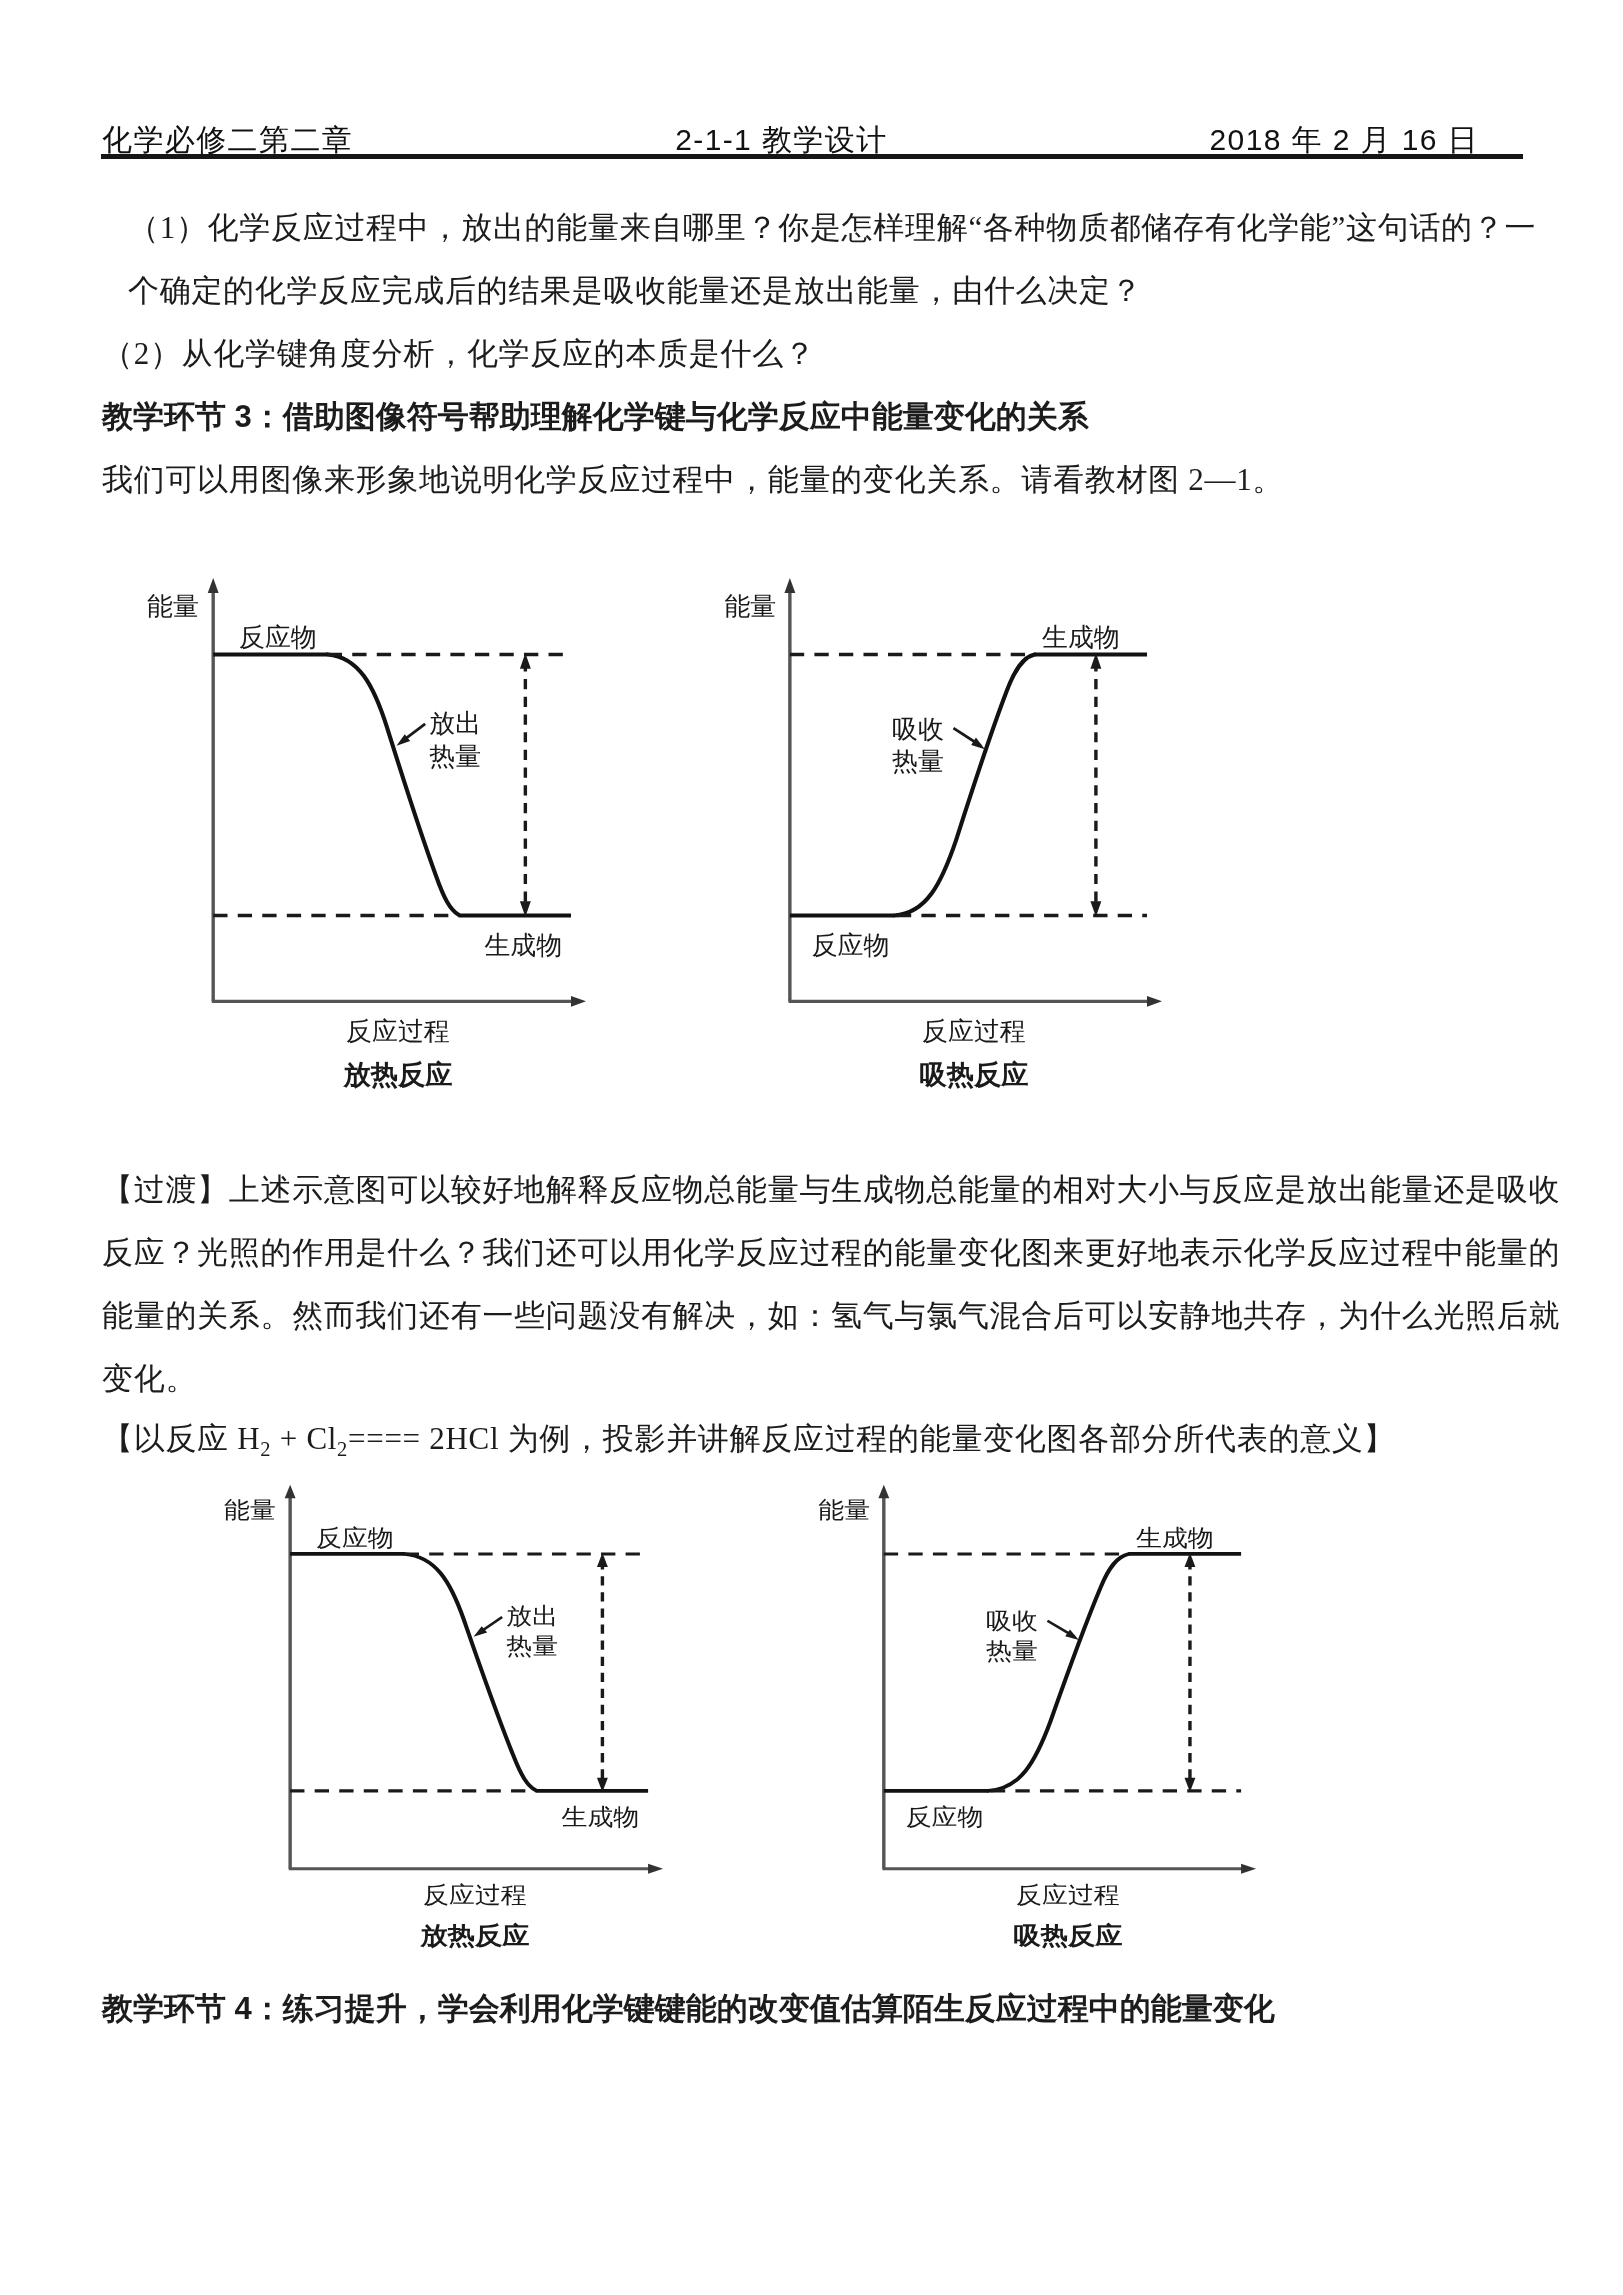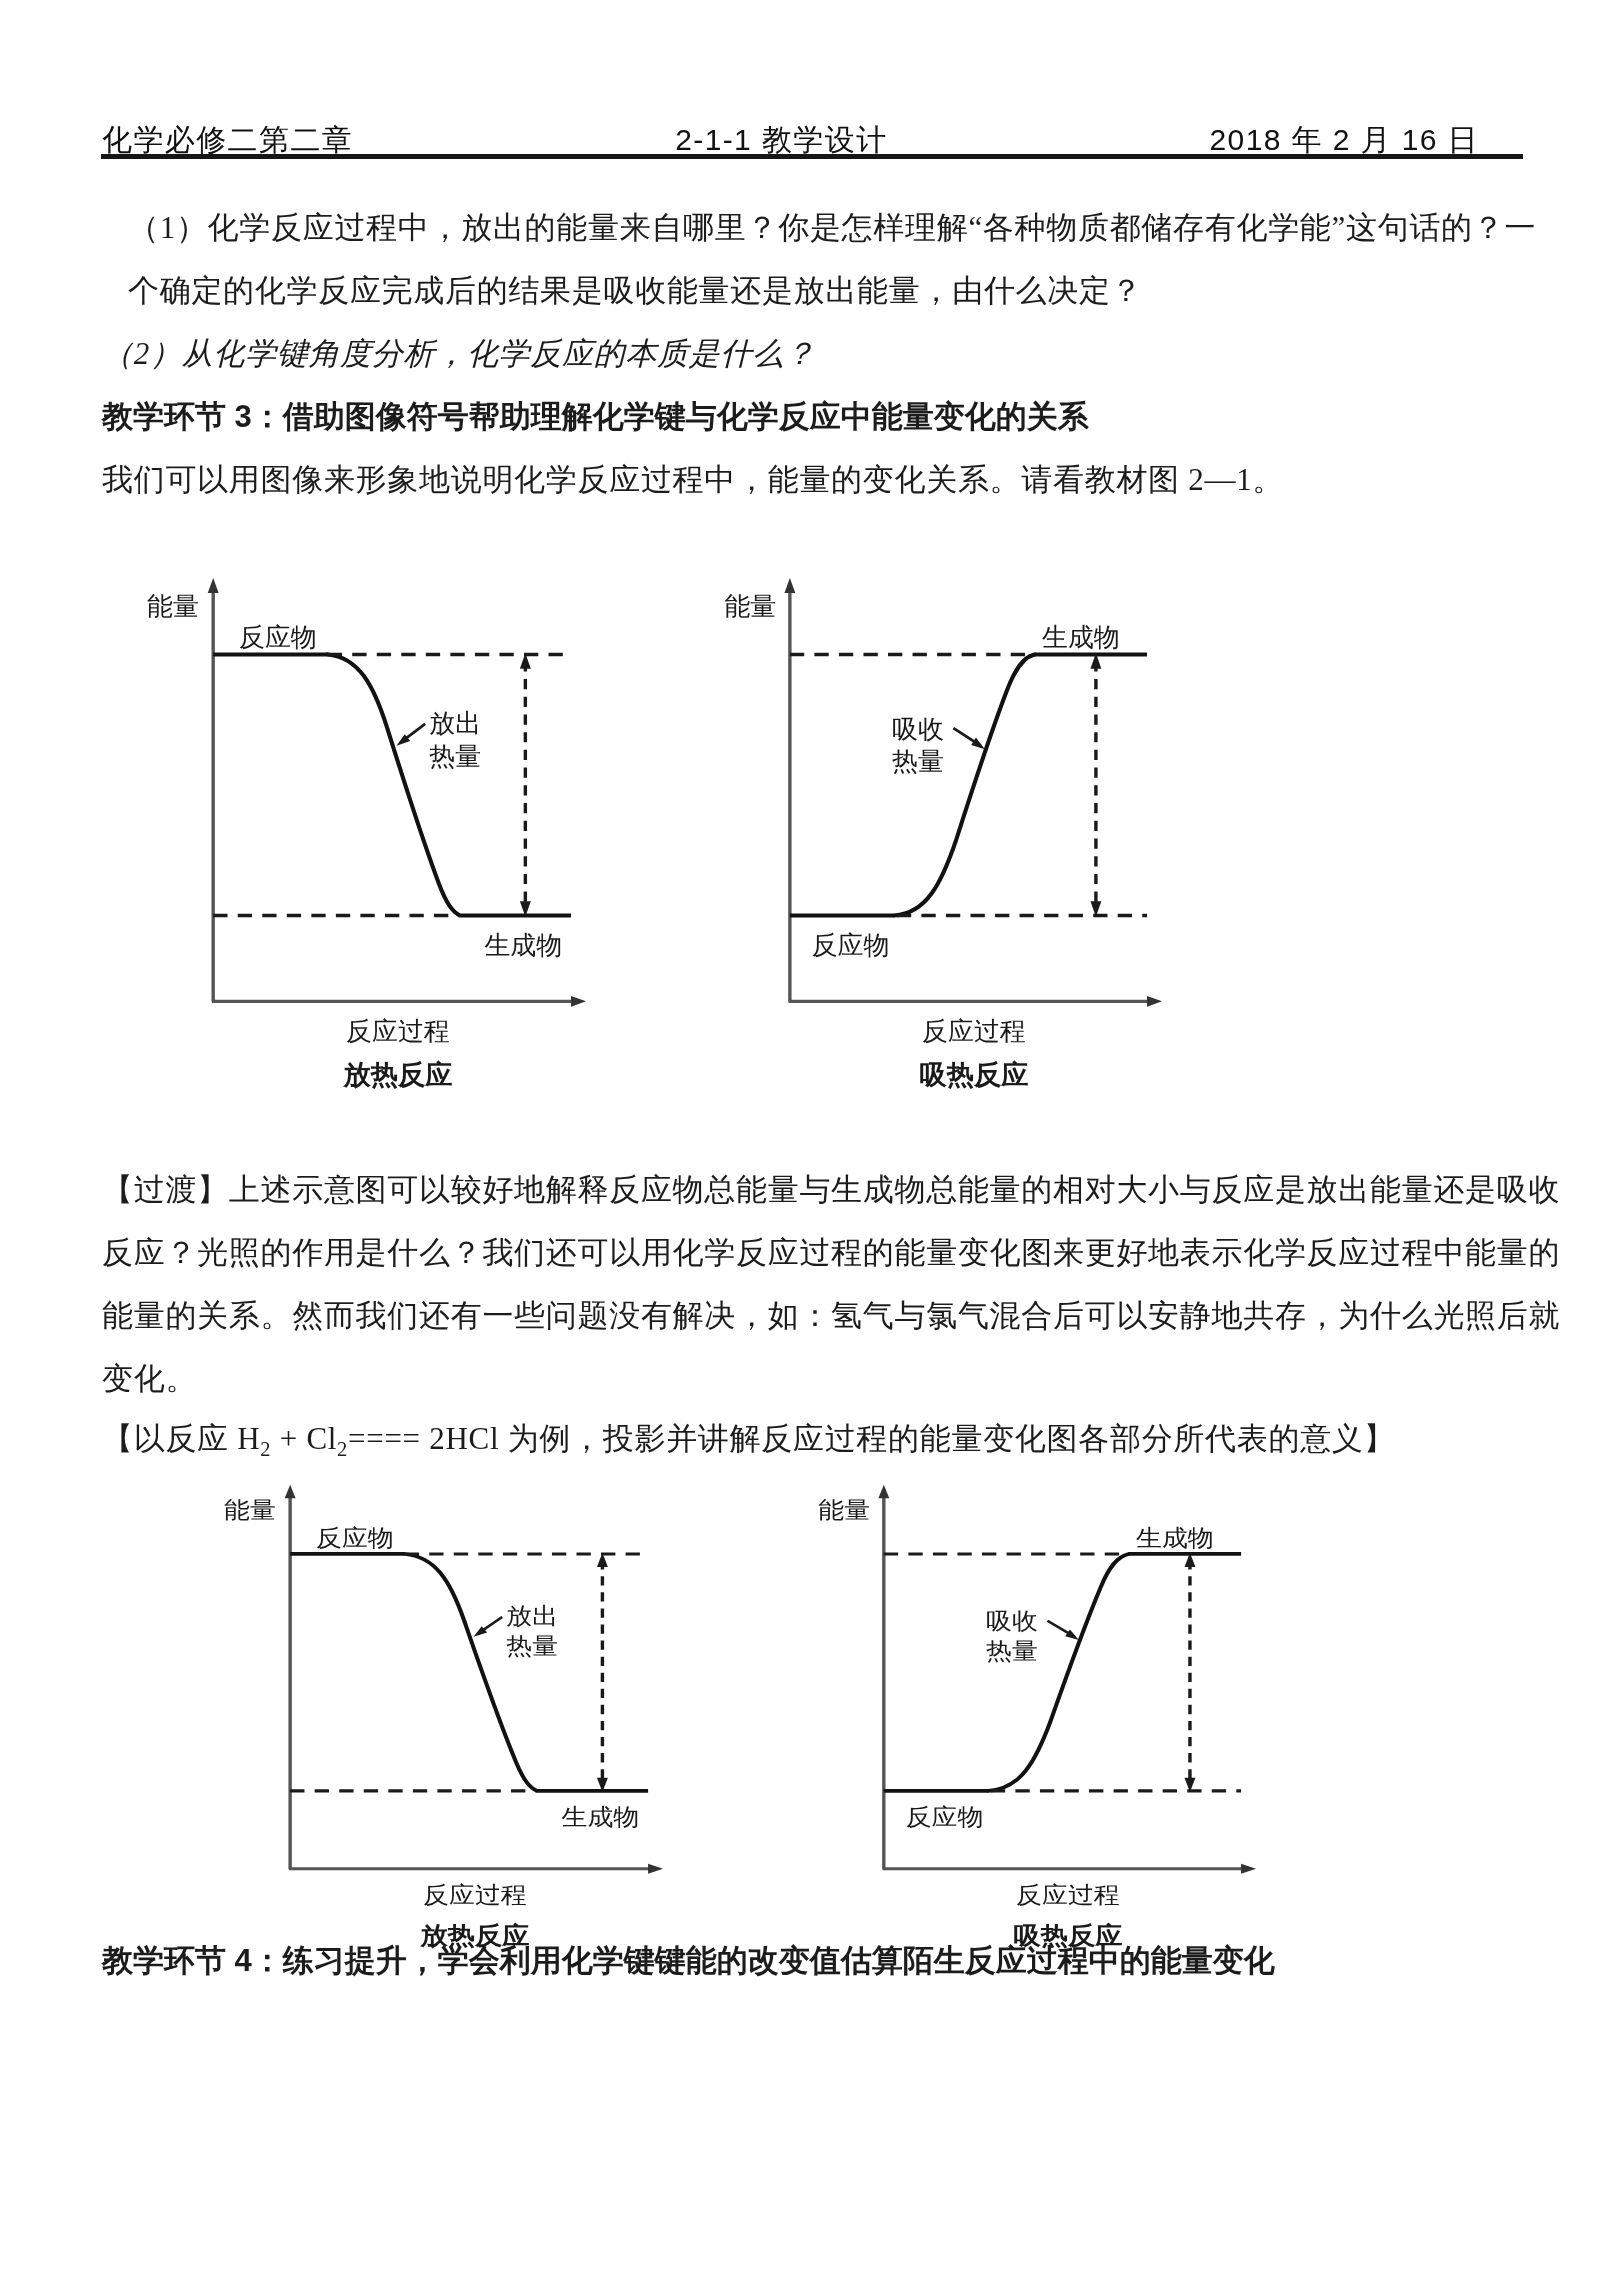--- a/index.html
+++ b/index.html
@@ -60,21 +60,21 @@
     <span>2-1-1 教学设计</span>
     <span>2018 年 2 月 16 日</span>
   </div>
   <div class="hdr-rule"></div>
 
   <div class="tblock" style="top:196px;margin-left:26px;">
     <div class="tline">（1）化学反应过程中，放出的能量来自哪里？你是怎样理解“各种物质都储存有化学能”这句话的？一</div>
     <div class="tline">个确定的化学反应完成后的结果是吸收能量还是放出能量，由什么决定？</div>
   </div>
 
-  <div class="tblock" style="top:322px;font-style:italic;">
+  <div class="tblock" style="top:322px;">
     <div class="tline">（2）从化学键角度分析，化学反应的本质是什么？</div>
   </div>
 
   <div class="tblock bold-heading" style="top:385px;">
     <div class="tline">教学环节 3：借助图像符号帮助理解化学键与化学反应中能量变化的关系</div>
   </div>
 
   <div class="tblock" style="top:448px;">
     <div class="tline">我们可以用图像来形象地说明化学反应过程中，能量的变化关系。请看教材图 2—1。</div>
   </div>
@@ -197,18 +197,18 @@
 
     <text x="2" y="60">能量</text>
     <text x="468" y="105">生成物</text>
     <text x="248" y="240">吸收</text>
     <text x="248" y="288">热量</text>
     <text x="130" y="557">反应物</text>
     <text x="368" y="683" text-anchor="middle">反应过程</text>
     <text x="368" y="748" text-anchor="middle" class="fig-title">吸热反应</text>
   </svg>
 
-  <div class="tblock bold-heading" style="top:1929px;">
+  <div class="tblock bold-heading" style="top:1977px;">
     <div class="tline">教学环节 4：练习提升，学会利用化学键键能的改变值估算陌生反应过程中的能量变化</div>
   </div>
 
 </div>
 
 
 </body></html>

